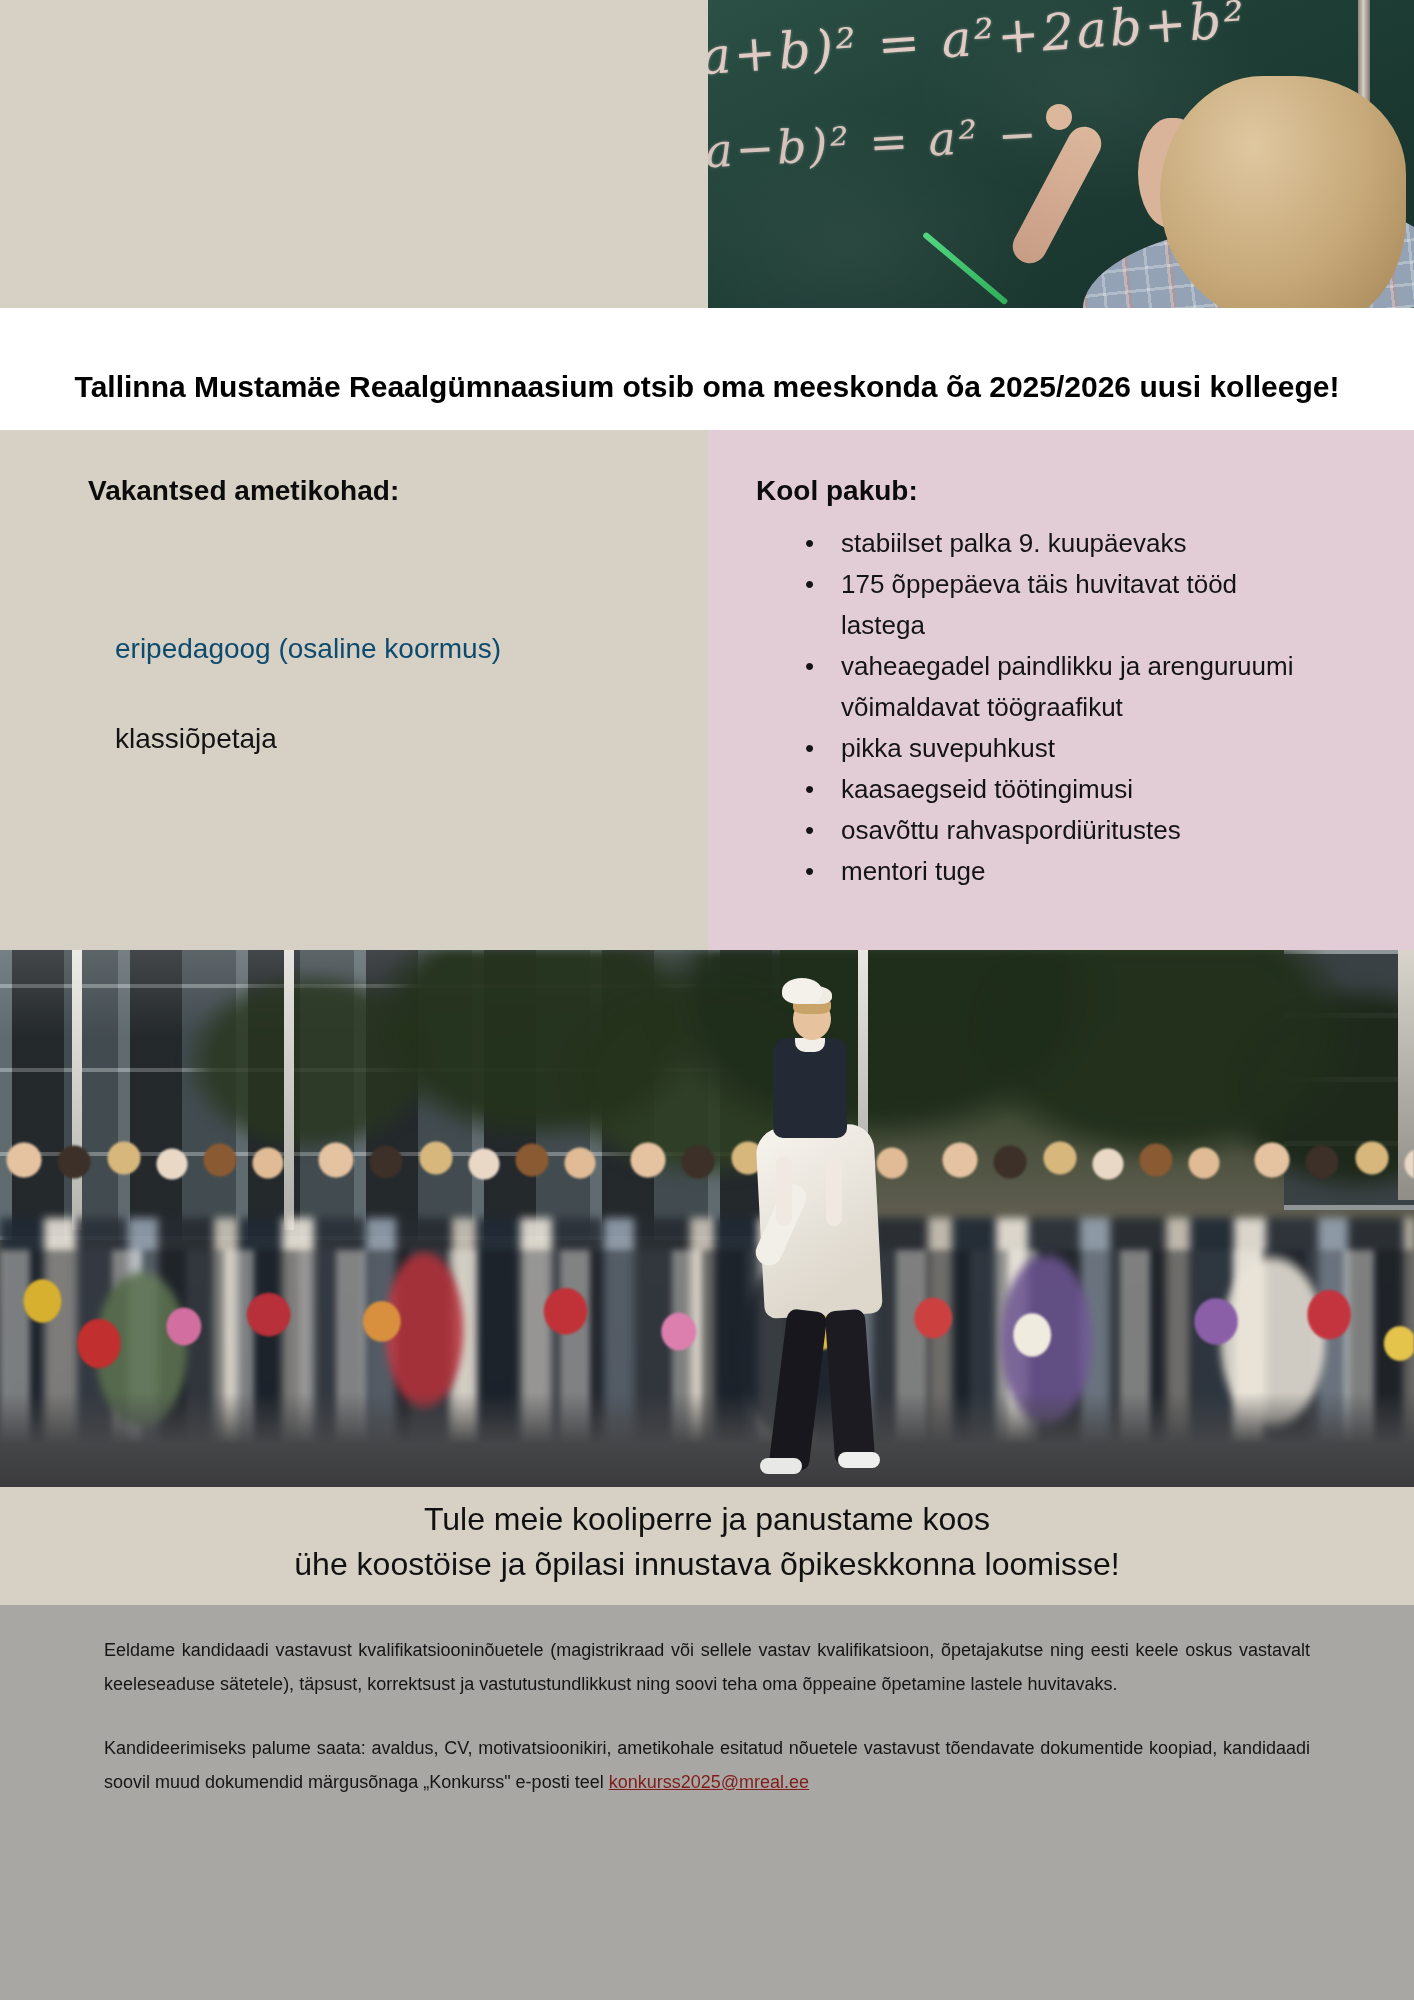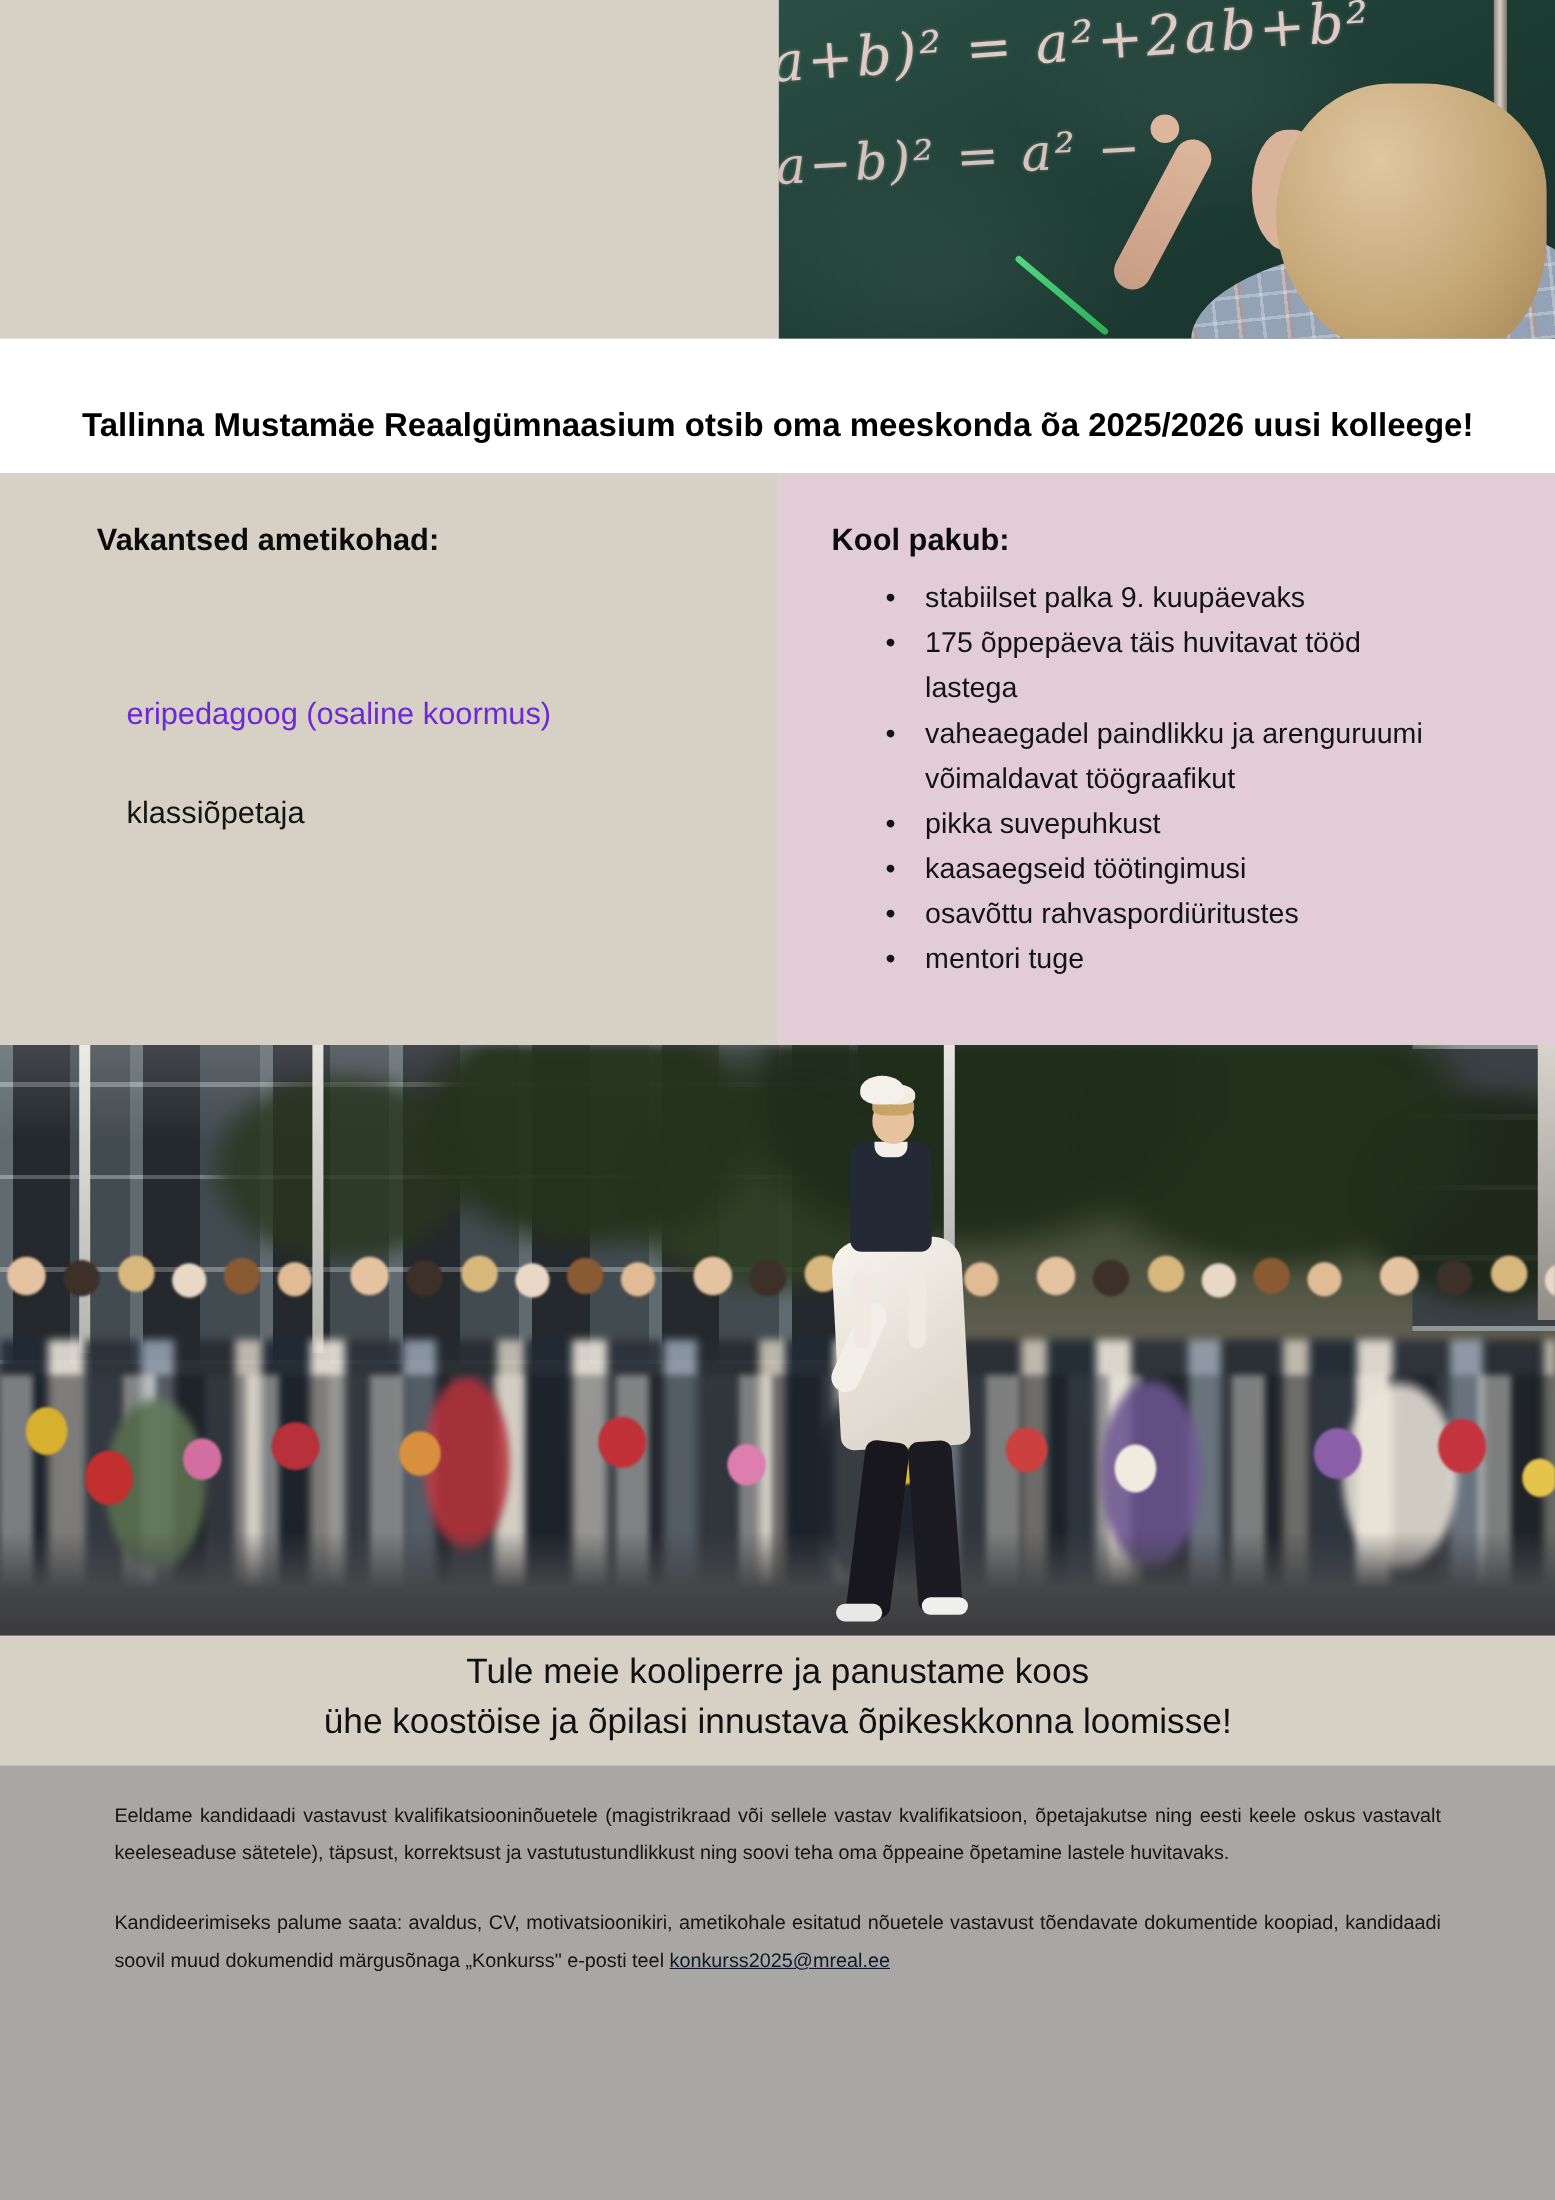--- a/index.html
+++ b/index.html
@@ -39,21 +39,21 @@
 
   
   .title-band{position:absolute;left:0;top:308px;width:1414px;height:157px;background:#ffffff;
       display:flex;align-items:center;justify-content:center;}
   .main-title{font-size:30px;font-weight:bold;color:#000;white-space:nowrap;}
 
   
   .col-left{position:absolute;left:0;top:430px;width:708px;height:522px;background:#d7d0c5;}
   .col-right{position:absolute;left:708px;top:430px;width:706px;height:522px;background:#e2cdd6;}
   .vac-heading{position:absolute;left:88px;top:45px;font-size:28px;font-weight:bold;color:#0c0c0c;}
-  .vac-item-1{position:absolute;left:115px;top:203px;font-size:28px;color:#6d28d9;}
+  .vac-item-1{position:absolute;left:115px;top:203px;font-size:28px;color:#0c4a6e;}
   .vac-item-2{position:absolute;left:115px;top:293px;font-size:28px;color:#141414;}
   .offers-heading{position:absolute;left:48px;top:45px;font-size:28px;font-weight:bold;color:#0c0c0c;}
   .offers-list{position:absolute;left:40px;top:76px;width:560px;margin:17px;padding:0;list-style:none;}
   .offers-list li{position:relative;padding-left:76px;font-size:26px;line-height:41px;color:#141414;}
   .offers-list li::before{content:"\2022";position:absolute;left:40px;top:0;font-size:26px;color:#141414;}
 
   
   .crowd-photo{position:absolute;left:0;top:950px;width:1414px;height:537px;overflow:hidden;
       background:linear-gradient(#32412c 0%, #3a472f 26%, #5d5c4e 48%, #515053 68%, #454547 86%, #3d3d3f 100%);}
   .cp-building{position:absolute;left:0;top:0;width:780px;height:290px;background-color:#30363a;
@@ -148,21 +148,21 @@
       text-align:center;padding-top:10px;box-sizing:border-box;}
   .callout div{font-size:32px;line-height:45px;color:#17171
 
 7;}
 
   
   .gray-section{position:absolute;left:0;top:1605px;width:1414px;height:395px;background:#a8a7a4;}
   .gray-section p{margin:0 104px;font-size:18px;line-height:34px;color:#151515;text-align:justify;}
   .para-1{padding-top:28px;}
   .para-2{padding-top:30px;}
-  .email-link{color:#0f172a;}
+  .email-link{color:#7f1d1d;}
 </style>
 </head>
 <body>
 
 <div class="page">
 
   <div class="top-beige"></div>
   <div class="board-photo">
     <div class="chalk chalk-1">(a+b)² = a²+2ab+b²</div>
     <div class="chalk chalk-2">(a−b)² = a² −</div>

